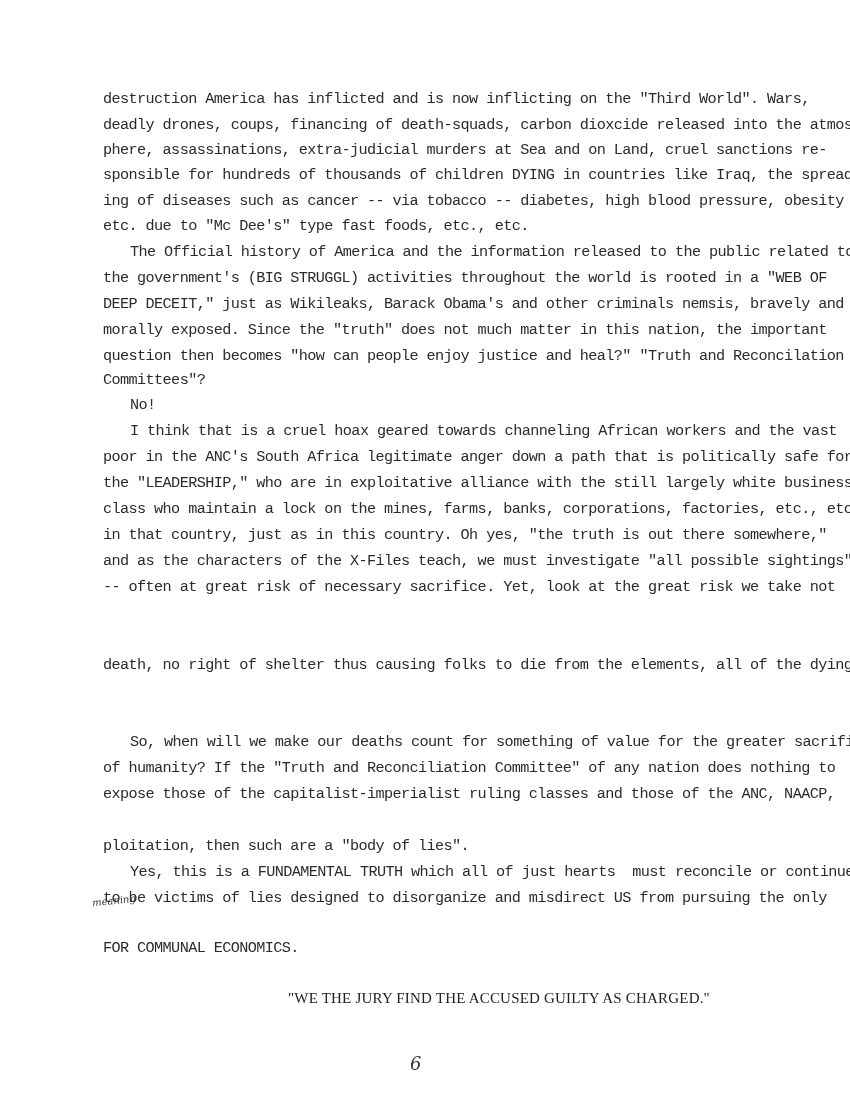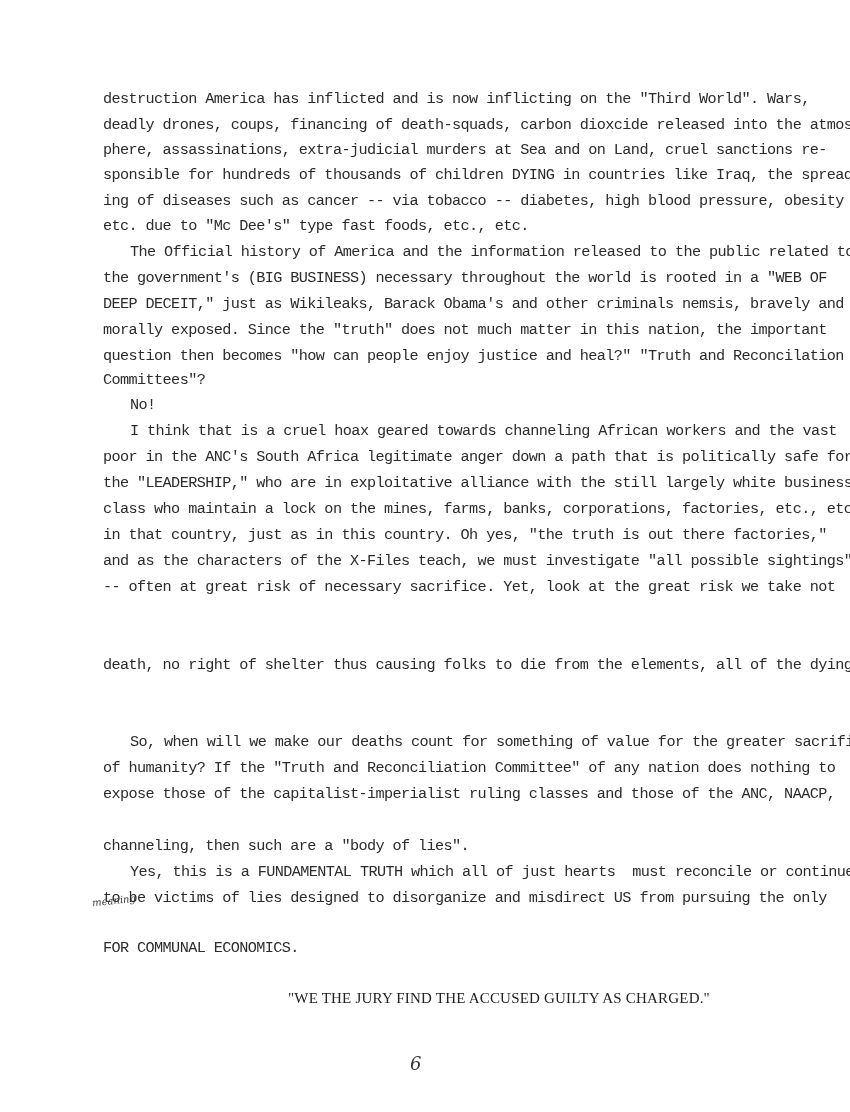--- a/index.html
+++ b/index.html
@@ -43,40 +43,40 @@
 
 <div class="page">
   <div class="line" style="top:71px">destruction America has inflicted and is now inflicting on the "Third World". Wars,</div>
   <div class="line" style="top:97px">deadly drones, coups, financing of death-squads, carbon dioxcide released into the atmos</div>
   <div class="line" style="top:122px">phere, assassinations, extra-judicial murders at Sea and on Land, cruel sanctions re-</div>
   <div class="line" style="top:147px">sponsible for hundreds of thousands of children DYING in countries like Iraq, the spread</div>
   <div class="line" style="top:173px">ing of diseases such as cancer -- via tobacco -- diabetes, high blood pressure, obesity</div>
   <div class="line" style="top:198px">etc. due to "Mc Dee's" type fast foods, etc., etc.</div>
 
   <div class="line indent" style="top:224px">The Official history of America and the information released to the public related to</div>
-  <div class="line" style="top:250px">the government's (BIG BUSINESS) necessary throughout the world is rooted in a "WEB OF</div>
+  <div class="line" style="top:250px">the government's (BIG STRUGGL) activities throughout the world is rooted in a "WEB OF</div>
   <div class="line" style="top:276px">DEEP DECEIT," just as Wikileaks, Barack Obama's and other criminals nemsis, bravely and</div>
   <div class="line" style="top:302px">morally exposed. Since the "truth" does not much matter in this nation, the important</div>
   <div class="line" style="top:328px">question then becomes "how can people enjoy justice and heal?" "Truth and Reconcilation</div>
   <div class="line" style="top:352px">Committees"?</div>
   <div class="line indent" style="top:377px">No!</div>
 
   <div class="line indent" style="top:403px">I think that is a cruel hoax geared towards channeling African workers and the vast</div>
   <div class="line" style="top:429px">poor in the ANC's South Africa legitimate anger down a path that is politically safe for</div>
   <div class="line" style="top:455px">the "LEADERSHIP," who are in exploitative alliance with the still largely white business</div>
   <div class="line" style="top:481px">class who maintain a lock on the mines, farms, banks, corporations, factories, etc., etc</div>
-  <div class="line" style="top:507px">in that country, just as in this country. Oh yes, "the truth is out there factories,"</div>
+  <div class="line" style="top:507px">in that country, just as in this country. Oh yes, "the truth is out there somewhere,"</div>
   <div class="line" style="top:533px">and as the characters of the X-Files teach, we must investigate "all possible sightings"</div>
   <div class="line" style="top:559px">-- often at great risk of necessary sacrifice. Yet, look at the great risk we take not</div>
   <div class="line" style="top:637px">death, no right of shelter thus causing folks to die from the elements, all of the dying</div>
 
   <div class="line indent" style="top:714px">So, when will we make our deaths count for something of value for the greater sacrifi</div>
   <div class="line" style="top:740px">of humanity? If the "Truth and Reconciliation Committee" of any nation does nothing to</div>
   <div class="line" style="top:766px">expose those of the capitalist-imperialist ruling classes and those of the ANC, NAACP,</div>
-  <div class="line" style="top:818px">channeling, then such are a "body of lies".</div>
+  <div class="line" style="top:818px">ploitation, then such are a "body of lies".</div>
 
   <div class="line indent" style="top:844px">Yes, this is a FUNDAMENTAL TRUTH which all of just hearts  must reconcile or continue</div>
   <div class="line" style="top:870px">to be victims of lies designed to disorganize and misdirect US from pursuing the only</div>
   <div class="handwritten">meaning</div>
   <div class="line" style="top:920px">FOR COMMUNAL ECONOMICS.</div>
 
   <div class="closing">"WE THE JURY FIND THE ACCUSED GUILTY AS CHARGED."</div>
   <div class="page-num">6</div>
   <div class="margin-mark"></div>
 </div>

